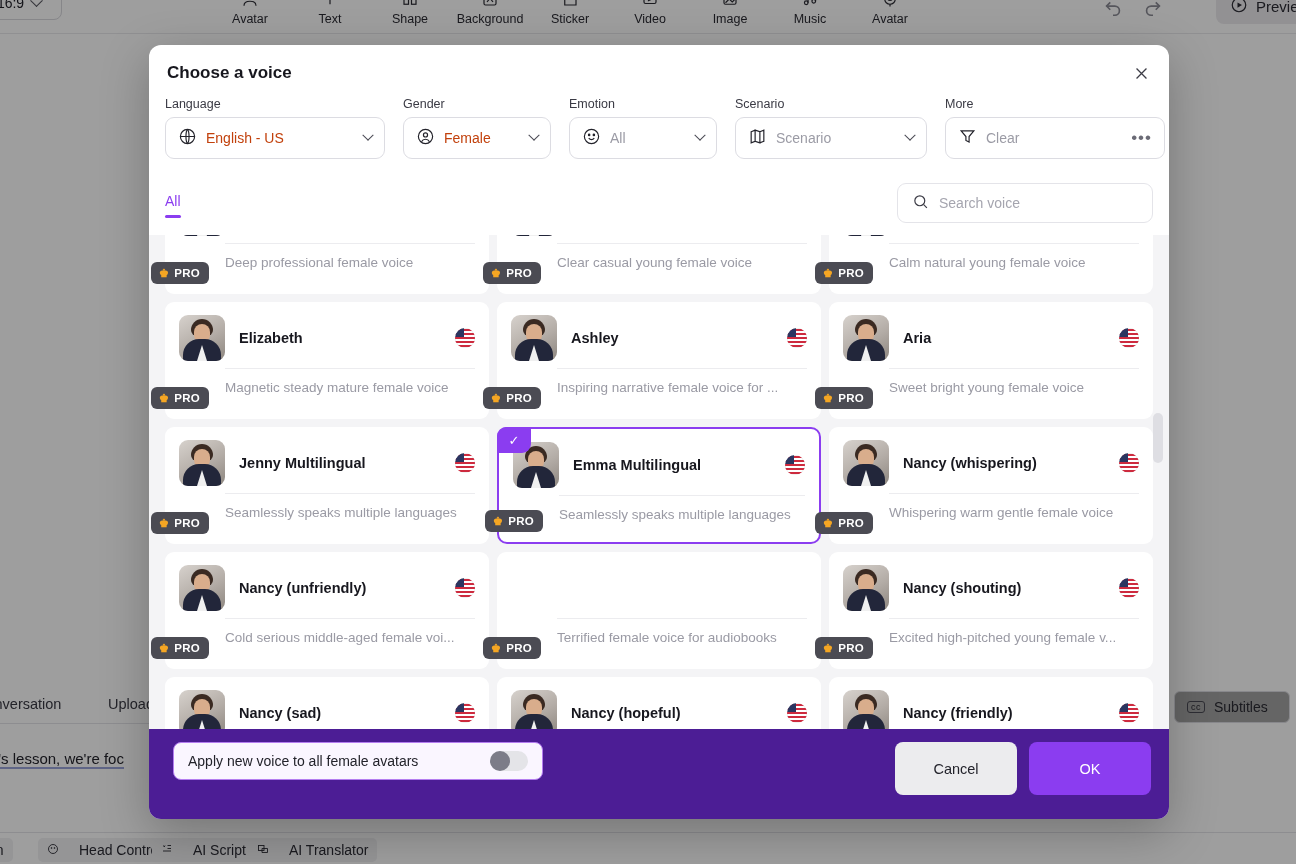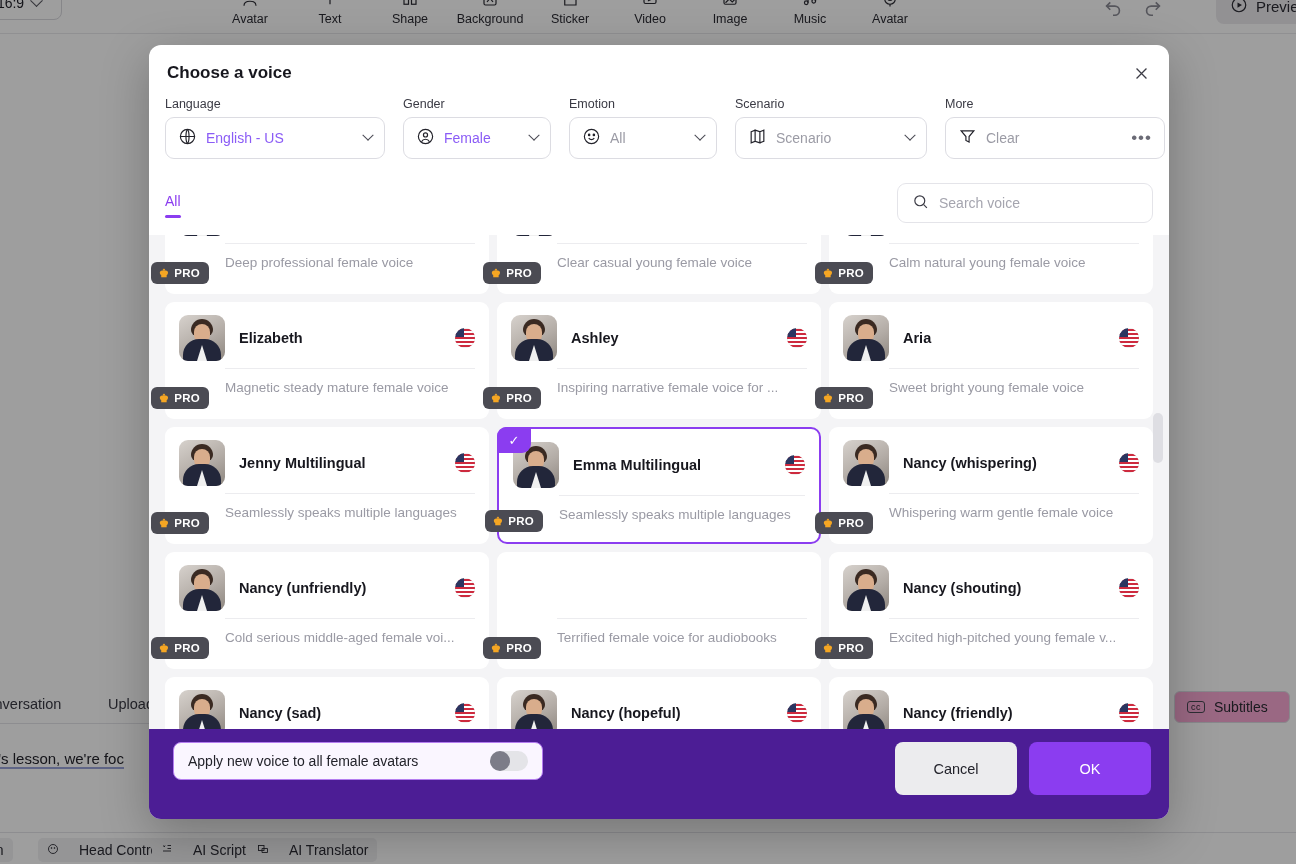--- a/index.html
+++ b/index.html
@@ -58,21 +58,21 @@
 
   .tab-strip { position: absolute; left: 0; top: 690px; width: 318px; height: 34px;
     border-bottom: 1px solid #e4e4e8; }
   .tab-strip .t { position: absolute; top: 6px; font-size: 14.5px; color: #3a3a44; }
 
   .script-line { position: absolute; left: -26px; top: 750px; font-size: 15px; color: #23232b; white-space: nowrap; }
   .script-line u { text-decoration: none; border-bottom: 2px solid #9aa4d8; }
 
   .subtitle-chip {
     position: absolute; right: 6px; top: 691px; height: 32px; width: 116px;
-    border: 1px solid #dcdce2; border-radius: 6px; background: #f9a8d4;
+    border: 1px solid #dcdce2; border-radius: 6px; background: #a3a3a3;
     display: flex; align-items: center; gap: 9px; padding-left: 12px;
     font-size: 14px; color: #2b2b33;
   }
   .cc-box { border: 1.4px solid #4a4a54; border-radius: 3px; font-size: 9px; padding: 0 3px; letter-spacing: .5px; }
 
   .bottom-bar { position: absolute; left: 0; right: 0; bottom: 0; height: 32px; border-top: 1px solid #e4e4e8; background:#fff;}
   .bchip {
     position: absolute; bottom: 2px; height: 24px; border-radius: 5px;
     background: #f0f0f3; display: flex; align-items: center; gap: 20px;
     padding: 0 9px; font-size: 14px; color: #2b2b33; white-space: nowrap;
@@ -94,21 +94,21 @@
 
   .filters { position: absolute; left: 16px; top: 52px; display: flex; gap: 18px; }
   .filter-group { display: flex; flex-direction: column; }
   .filter-label { font-size: 12.5px; color: #3a3a44; margin-bottom: 6px; }
   .filter-box {
     height: 42px; border: 1px solid #dcdce2; border-radius: 9px; background: #fff;
     display: flex; align-items: center; padding: 0 12px; gap: 9px; cursor: pointer;
   }
   .fb-lang { width: 220px; } .fb-gender { width: 148px; }
   .fb-emotion { width: 148px; } .fb-scenario { width: 192px; } .fb-more { width: 220px; }
-  .filter-value { font-size: 14px; color: #8b5cf6; flex: 1; }
+  .filter-value { font-size: 14px; color: #c2410c; flex: 1; }
   .filter-value.ph { color: #9b9ba5; }
   .fchev { width: 8px; height: 8px; border-right: 1.7px solid #4a4a54; border-bottom: 1.7px solid #4a4a54; transform: rotate(45deg) translate(-2px,-2px); flex: 0 0 auto; }
   .dots { font-size: 17px; color: #6b6b76; letter-spacing: 1px; line-height: 8px; }
 
   .tabs-area { position: absolute; left: 0; right: 0; top: 140px; height: 50px; }
   .tab-all { position: absolute; left: 16px; top: 8px; font-size: 14px; color: #8b3df0; font-weight: 500; cursor: pointer; }
   .tab-underline { position: absolute; left: 16px; top: 30px; width: 16px; height: 3px; background: #8b3df0; border-radius: 2px; }
   .search-box {
     position: absolute; right: 16px; top: -2px; width: 256px; height: 40px;
     border: 1px solid #e4e4e9; border-radius: 9px; background: #fff;

